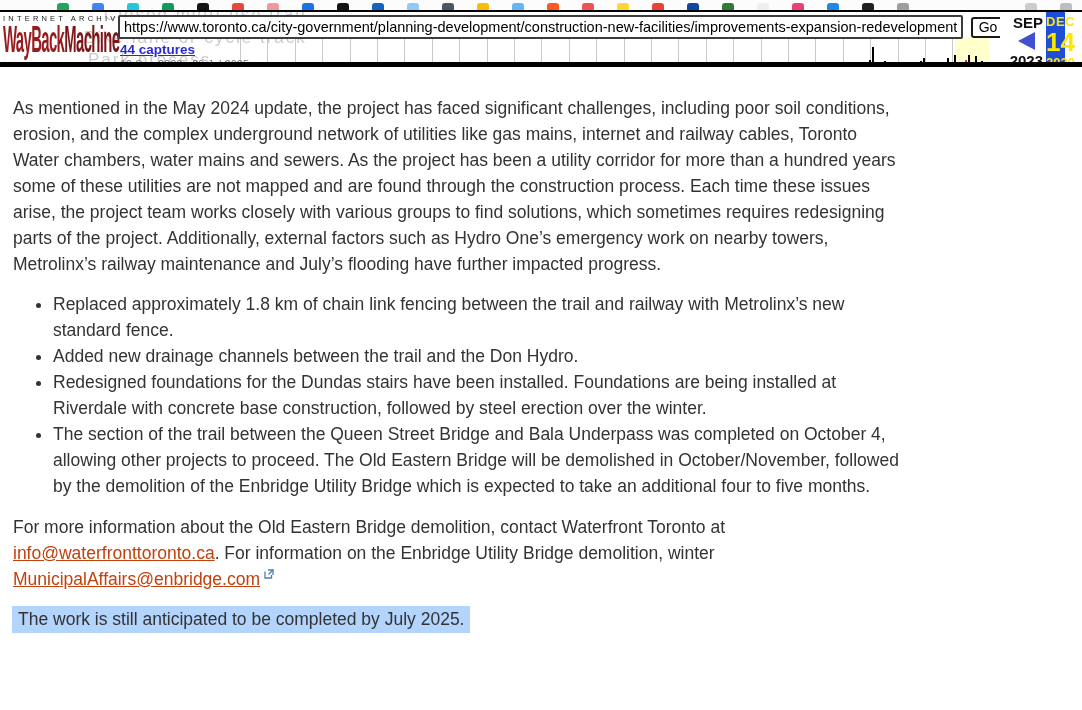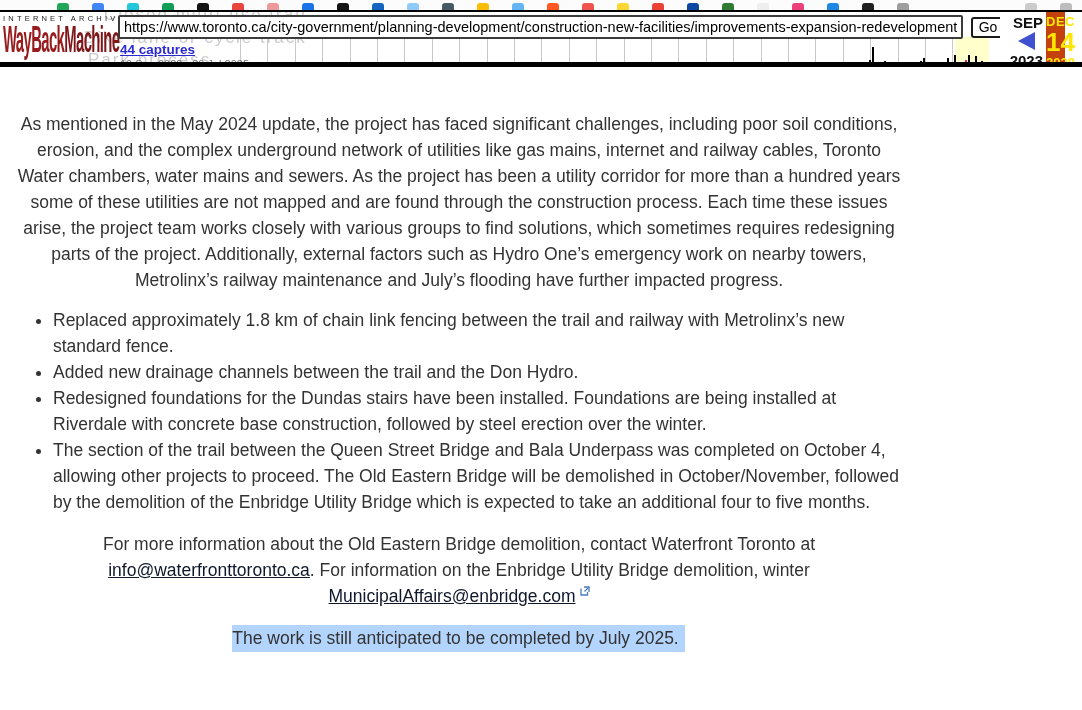--- a/index.html
+++ b/index.html
@@ -54,34 +54,34 @@
 
   #wb-prev { position:absolute; left:1000px; top:0; width:46px; height:100%; z-index:3;
     background:#fff; text-align:right; padding-right:3px; }
   #prev-month { font-size:15px; font-weight:700; color:#111; margin-top:2px; }
   #prev-arrow { width:0; height:0; border-top:9px solid transparent;
     border-bottom:9px solid transparent; border-right:17px solid #3f51d1;
     margin:1px 8px 0 auto; cursor:pointer; }
   #prev-year { font-size:15px; font-weight:700; color:#111; margin-top:2px; }
 
   #wb-current { position:absolute; left:1046px; top:0; width:19px; height:100%;
-    background:#c2410c; color:#ffe600; text-align:right; z-index:3; cursor:pointer; }
+    background:#1d4ed8; color:#ffe600; text-align:right; z-index:3; cursor:pointer; }
   #cur-month { font-size:13px; font-weight:700; margin-top:2px; letter-spacing:0.5px; }
   #cur-day   { font-size:26px; font-weight:700; line-height:1.0; }
   #cur-year  { font-size:13px; font-weight:700; }
 
   
   #content { padding:28px 0 0 13px; width:905px; color:#333;
     font-size:17.5px; line-height:26px; }
-  #content p { margin:16px 0 14px 0;text-align:center; }
+  #content p { margin:0 0 14px 0; }
   #content ul { margin:0 0 15px 0; padding-left:40px; }
   #content li { margin:0; }
-  a.body-link { color:#0f172a; text-decoration:underline; cursor:pointer; }
+  a.body-link { color:#c2410c; text-decoration:underline; cursor:pointer; }
   .ext-icon { display:inline-block; margin-left:4px; position:relative; top:-6px; }
-  .hl { background:#b3d4fc; padding:3px 6px 4px 0; margin-left:-1px; }
+  .hl { background:#b3d4fc; padding:3px 6px 4px 6px; margin-left:-1px; }
 </style>
 </head>
 <body>
 
 <div class="screen">
 
   <div id="favicon-row">
       <div class="fav" style="background: rgb(33, 166, 90);"></div>
       <div class="fav" style="background: rgb(66, 133, 244);"></div>
       <div class="fav" style="background: rgb(38, 198, 218);"></div>

